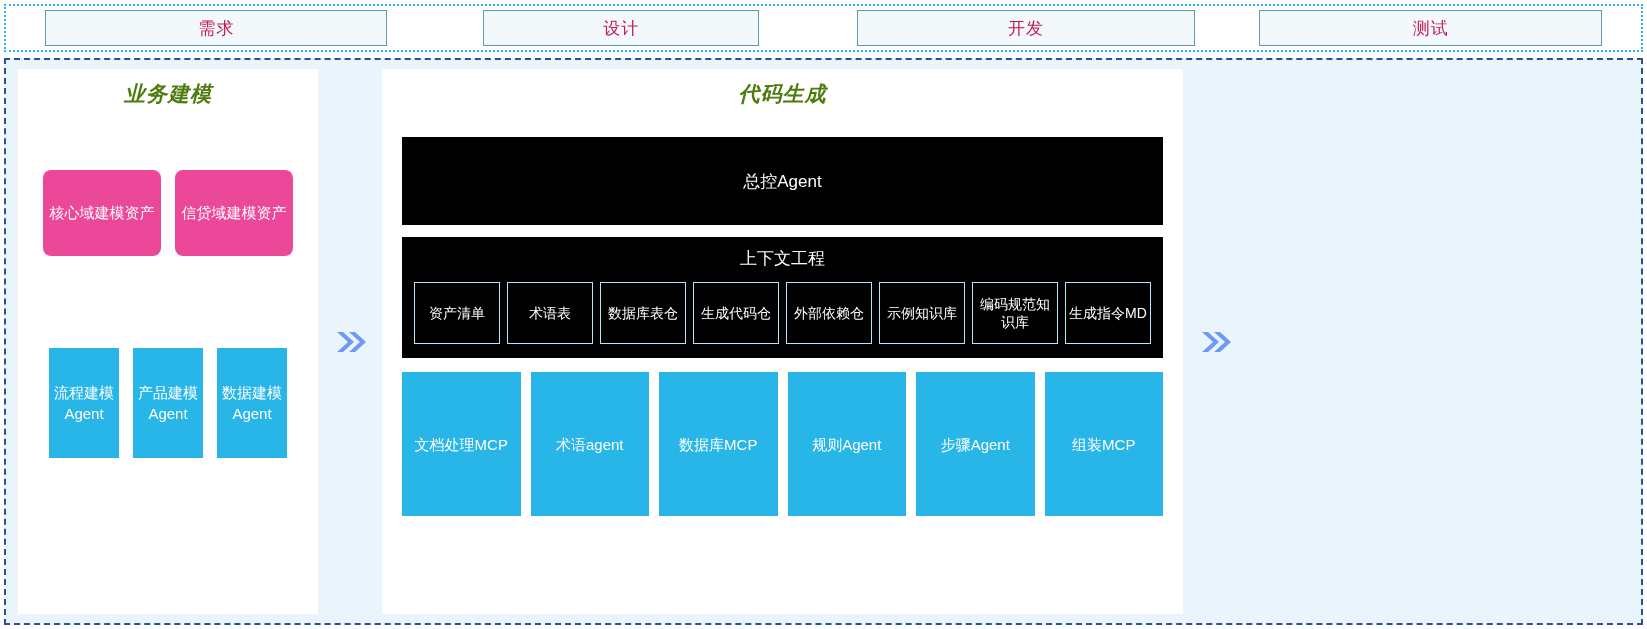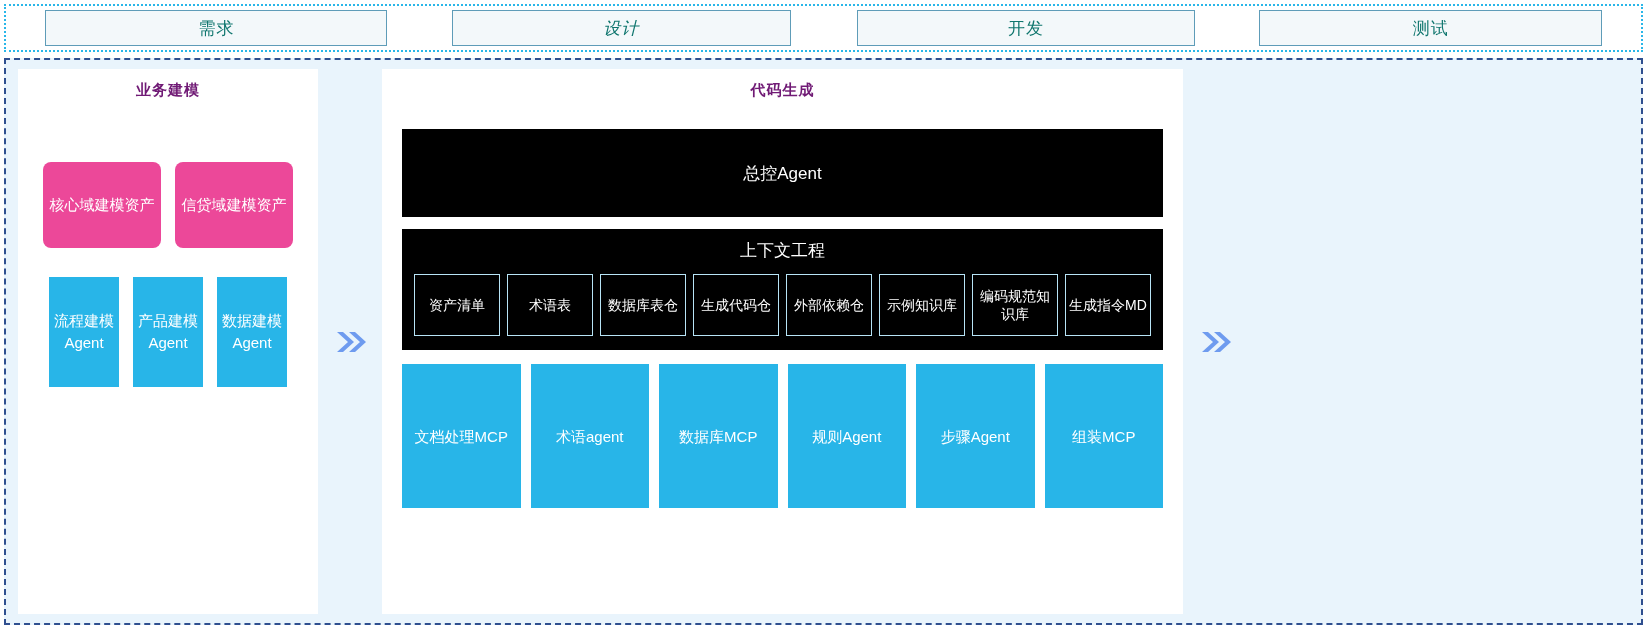--- a/index.html
+++ b/index.html
@@ -17,46 +17,46 @@
     border: 2px dotted #29b6e8;
     background: #ffffff;
     display: flex; align-items: center;
   }
   .phase-inner { display:flex; width:100%; height:100%; align-items:center; padding: 0 8px; gap: 0; }
   .phase-box {
     height: 36px;
     background: #f3f8fa;
     border: 1px solid #5e9cb8;
     display: flex; align-items: center; justify-content: center;
-    font-size: 17px; color: #0f766e; letter-spacing: 1px;
+    font-size: 17px; color: #be185d; letter-spacing: 1px;
   }
   .phase-slot { flex: 1 1 0; display:flex; justify-content:center; }
   .phase-slot:nth-child(1) .phase-box { width: 342px; }
-  .phase-slot:nth-child(2) .phase-box { width: 339px; font-style: italic; }
+  .phase-slot:nth-child(2) .phase-box { width: 276px; }
   .phase-slot:nth-child(3) .phase-box { width: 338px; }
   .phase-slot:nth-child(4) .phase-box { width: 343px; }
 
   
   .stage {
     position: absolute; left: 4px; top: 58px; width: 1639px; height: 567px;
     border: 2px dashed #2f4f8f;
     background: #e9f4fc;
     display: flex; align-items: stretch;
     padding: 9px 12px;
     gap: 0;
   }
 
   .panel {
     background: #ffffff;
     display: flex; flex-direction: column; align-items: center;
     padding: 10px 0 0 0;
   }
   .panel-title {
-    font-size: 15px; font-weight: bold; color: #701a75;
-    letter-spacing: 1px; margin-bottom: 4px; line-height: 1.4;
+    font-size: 21px; font-weight: bold; color: #4d7c0f;
+    letter-spacing: 1px; margin-bottom: 4px; line-height: 1.4; font-style: italic;
   }
 
   
   .connector {
     width: 64px; display: flex; align-items: center; justify-content: center;
     flex: 0 0 64px;
   }
   .chev { display:block; }
 
   
@@ -64,21 +64,21 @@
   .left-body { width: 100%; flex: 1; display: flex; flex-direction: column; }
   .navy-row {
     display:flex; justify-content:center; gap: 14px; margin-top: 58px;
   }
   .navy-card {
     width: 118px; height: 86px; background: #ec4899; border-radius: 8px;
     color:#fff; font-size: 15px; line-height: 1.35;
     display:flex; align-items:center; justify-content:center; text-align:center;
     padding: 0 6px;
   }
-  .agent-row { display:flex; justify-content:center; gap: 14px; margin-top: 29px; border-radius: 8px; }
+  .agent-row { display:flex; justify-content:center; gap: 14px; margin-top: 92px; border-radius: 8px; }
   .agent-card {
     width: 70px; height: 110px; background: #28b5e8; color:#fff;
     font-size: 15px; line-height: 1.45; text-align:center;
     display:flex; align-items:center; justify-content:center; padding: 0 4px;
   }
 
   
   .panel-center { width: 801px; flex: 0 0 801px; }
   .center-body { width: 100%; padding: 0 20px 14px 20px; flex:1; display:flex; flex-direction:column; }
   .band {

